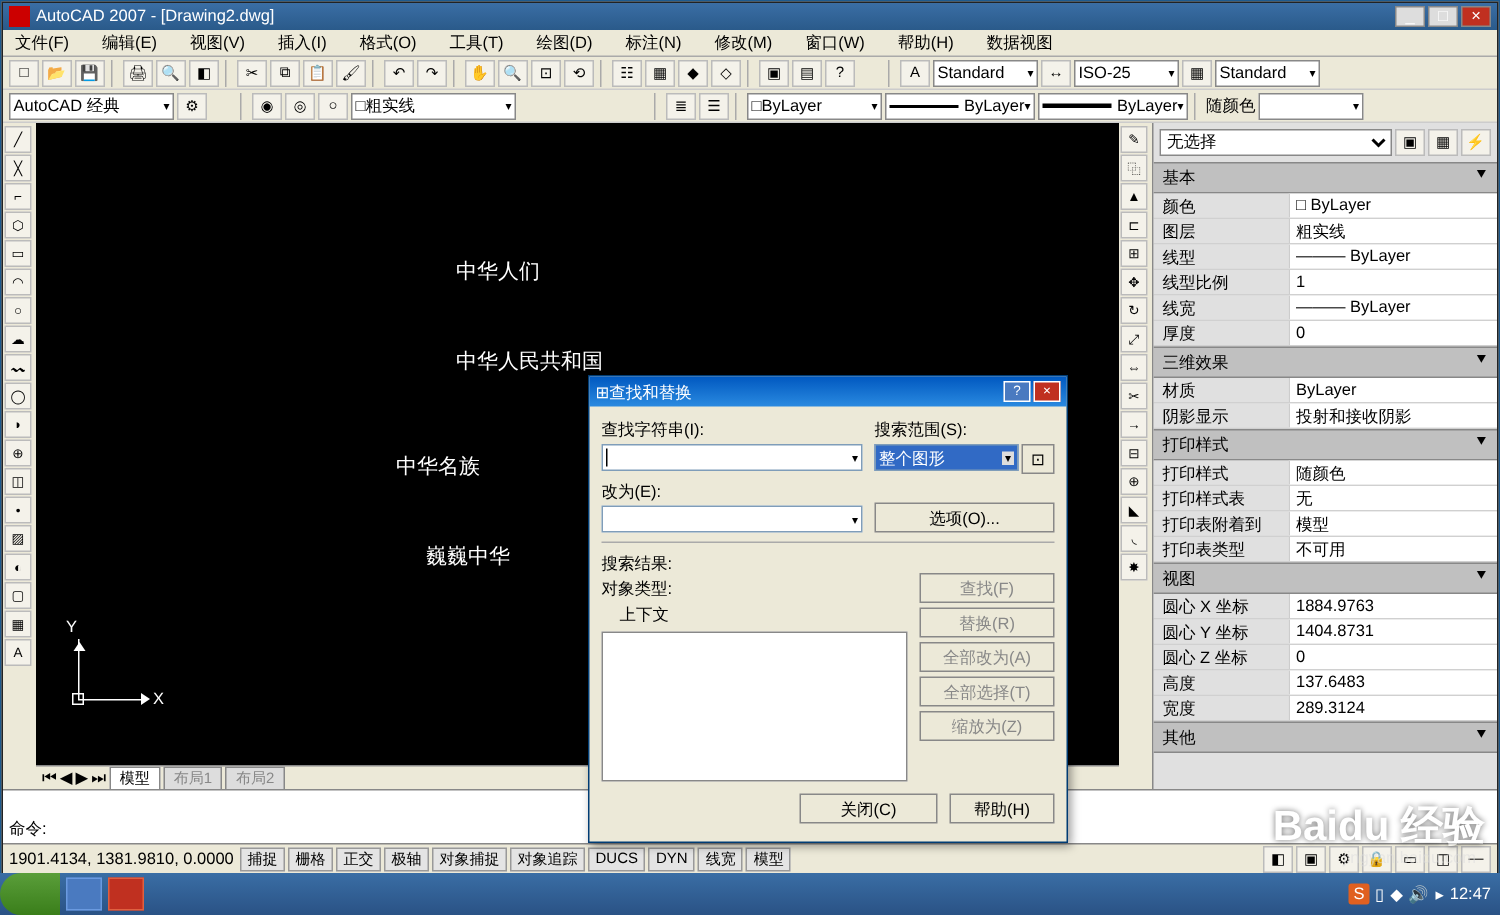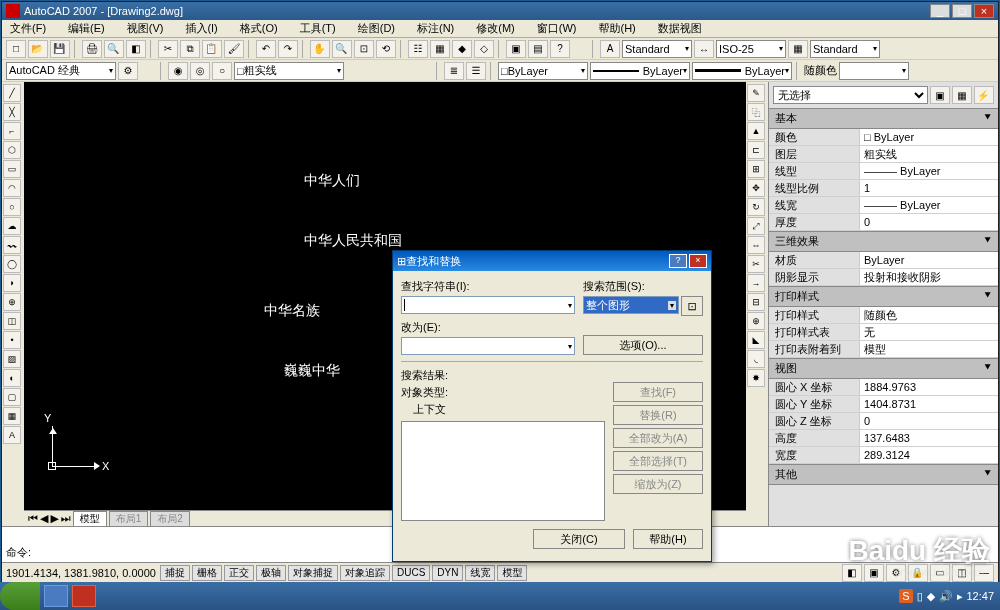--- a/index.html
+++ b/index.html
@@ -303,20 +303,24 @@
             <div class="pval">随颜色</div>
           </div>
           <div class="prow">
             <div class="plbl">打印样式表</div>
             <div class="pval">无</div>
           </div>
           <div class="prow">
             <div class="plbl">打印表附着到</div>
             <div class="pval">模型</div>
           </div>
+          <div class="prow">
+            <div class="plbl">打印表类型</div>
+            <div class="pval">不可用</div>
+          </div>
           <div class="pgroup-h">
             <span>视图</span>
             <span class="collapse">⯆</span>
           </div>
           <div class="prow">
             <div class="plbl">圆心 X 坐标</div>
             <div class="pval">1884.9763</div>
           </div>
           <div class="prow">
             <div class="plbl">圆心 Y 坐标</div>

